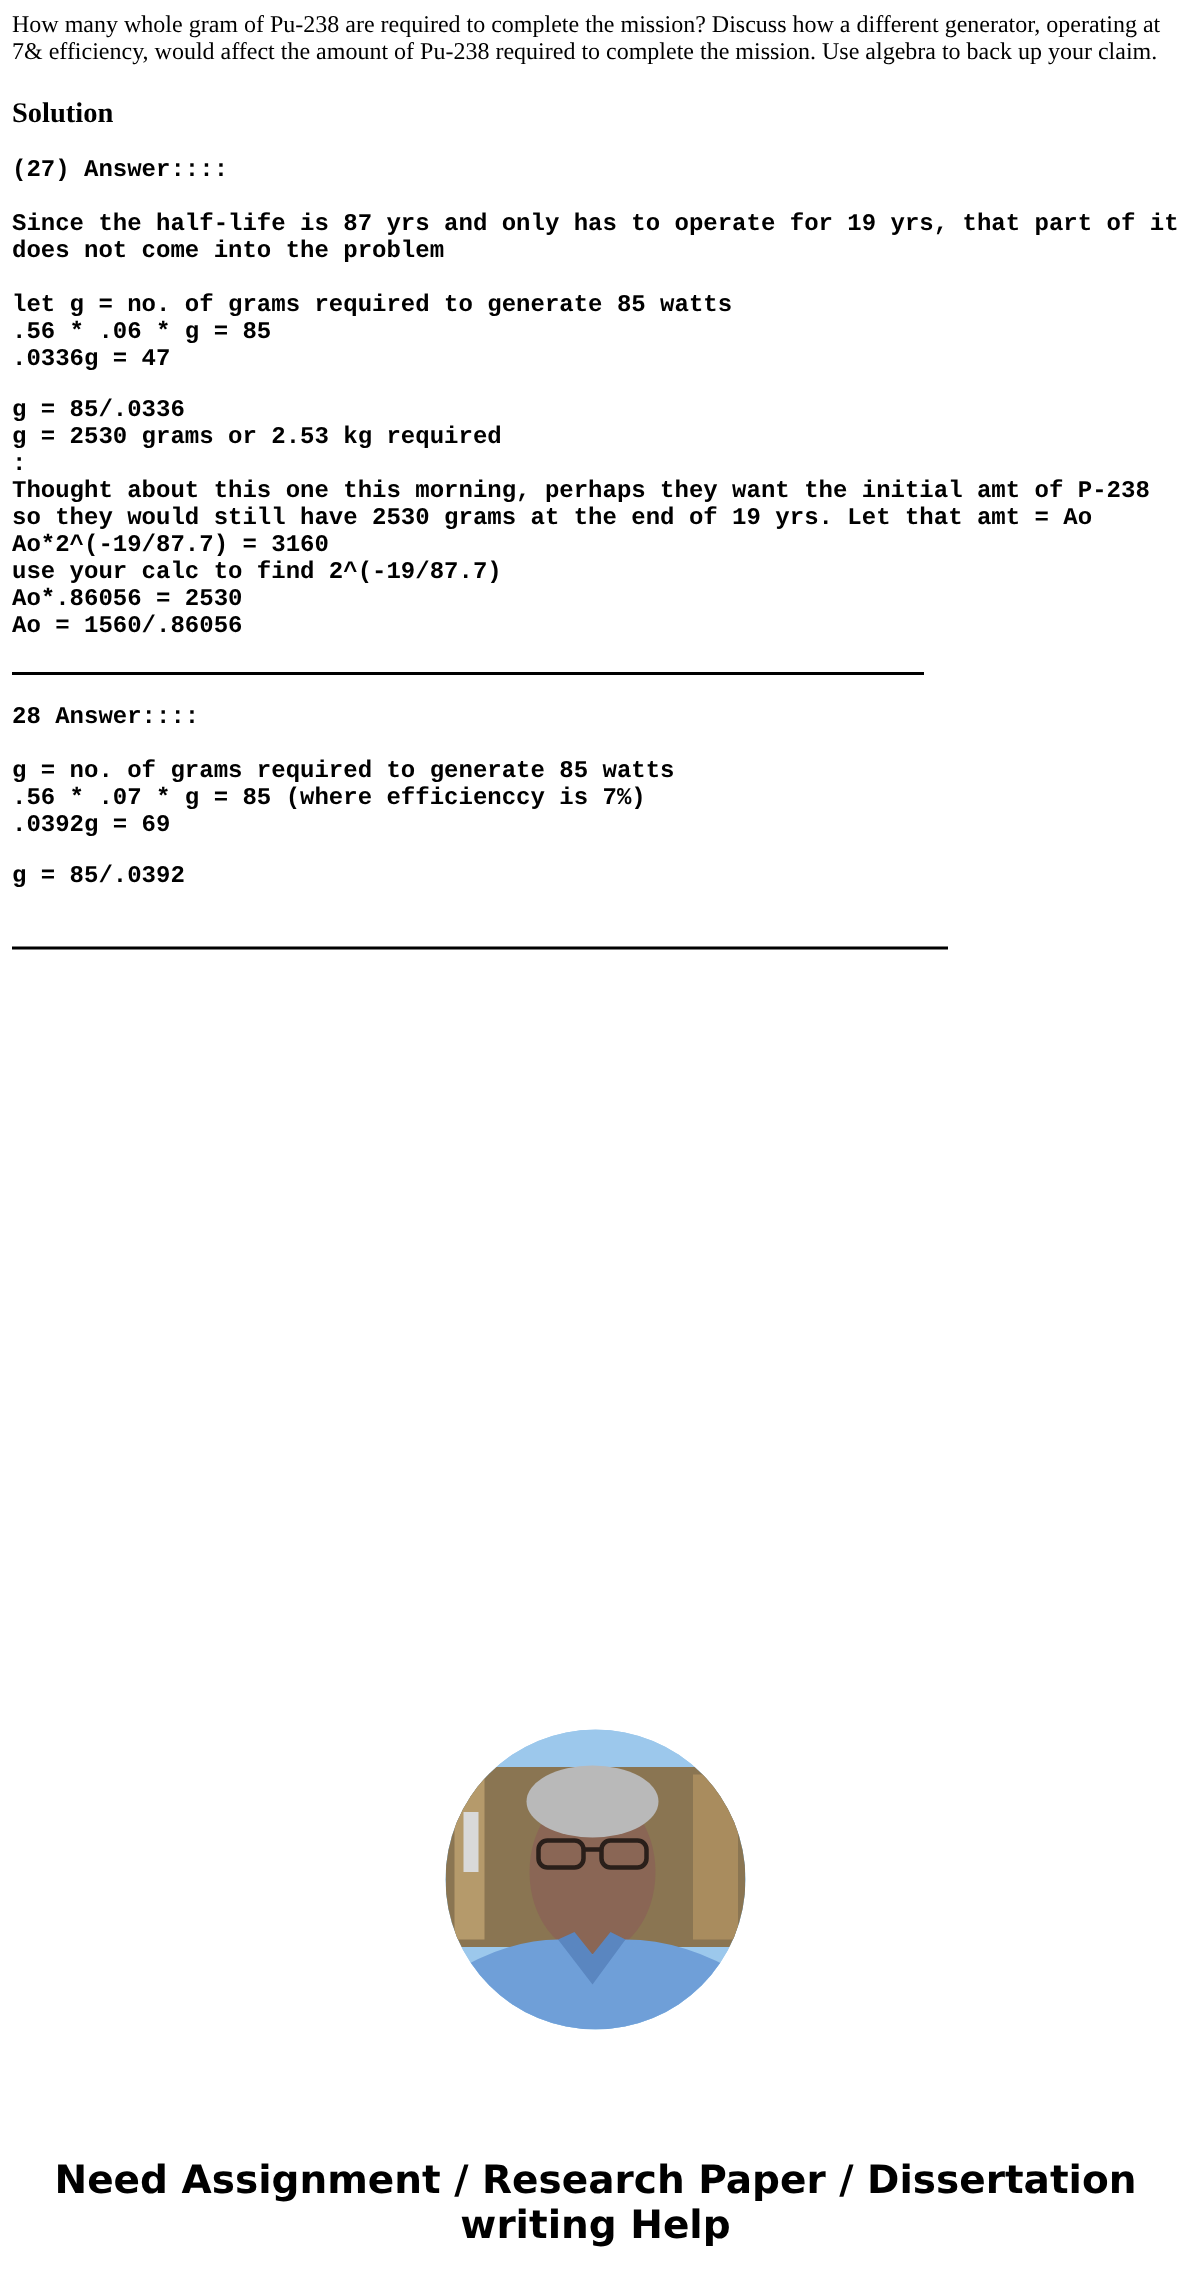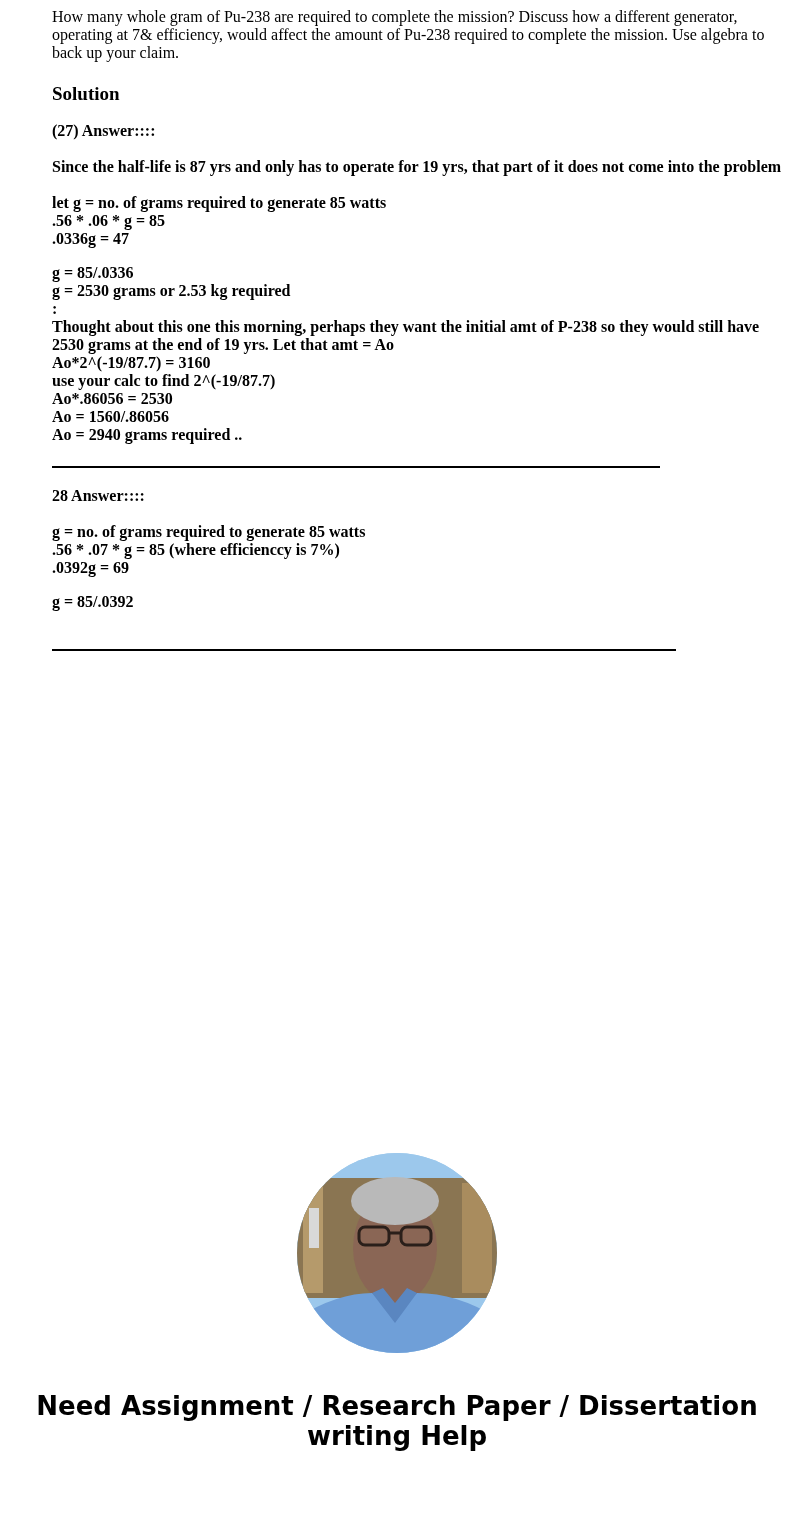--- a/index.html
+++ b/index.html
@@ -12,39 +12,39 @@
       width: 794px;
       height: 1523px;
       position: relative;
       overflow: hidden;
       font-family: "Liberation Serif", serif;
       font-size: 16px;
       line-height: 18px;
     }
     .page {
       padding: 8px 8px 0 8px;
-      margin-left: 44px;
     }
     .question {
       margin: 0;
       font-size: 16px;
       line-height: 18px;
     }
     .solution-heading {
       margin: 21px 0 0 0;
       font-size: 19px;
       line-height: 22px;
       font-weight: bold;
     }
     .answer-block {
       font-weight: bold;
     }
     .line {
       display: block;
       min-height: 18px;
+      font-family: Liberation Mono, monospace;
     }
     .gap {
       display: block;
       height: 16px;
     }
     .gap-sm {
       display: block;
       height: 18px;
     }
     hr.rule {
@@ -66,21 +66,21 @@
       border-radius: 50%;
       margin: 0 auto;
       position: relative;
       overflow: hidden;
       background: #9cc8ec;
     }
     .promo {
       position: absolute;
       left: 0;
       width: 794px;
-      top: 1391px;
+      top: 1439px;
       text-align: center;
       font-family: "DejaVu Sans", sans-serif;
       font-weight: bold;
       font-size: 26px;
       line-height: 30px;
       color: #000;
     }
   </style>
 </head>
 <body>
@@ -100,21 +100,20 @@
     <span class="line">.0336g = 47</span>
     <span class="gap"></span>
     <span class="line">g = 85/.0336</span>
     <span class="line">g = 2530 grams or 2.53 kg required</span>
     <span class="line">:</span>
     <span class="line">Thought about this one this morning, perhaps they want the initial amt of P-238 so they would still have 2530 grams at the end of 19 yrs. Let that amt = Ao</span>
     <span class="line">Ao*2^(-19/87.7) = 3160</span>
     <span class="line">use your calc to find 2^(-19/87.7)</span>
     <span class="line">Ao*.86056 = 2530</span>
     <span class="line">Ao = 1560/.86056</span>
-    <span class="line">Ao = 2940 grams required ..</span>
   </div>
 
   <div style="height:22px;"></div>
   <hr class="rule" style="width:608px;">
 
   <div class="answer-block" style="margin-top:19px;">
     <span class="line">28 Answer::::</span>
     <span class="gap-sm"></span>
     <span class="line">g = no. of grams required to generate 85 watts</span>
     <span class="line">.56 * .07 * g = 85 (where efficienccy is 7%)</span>

